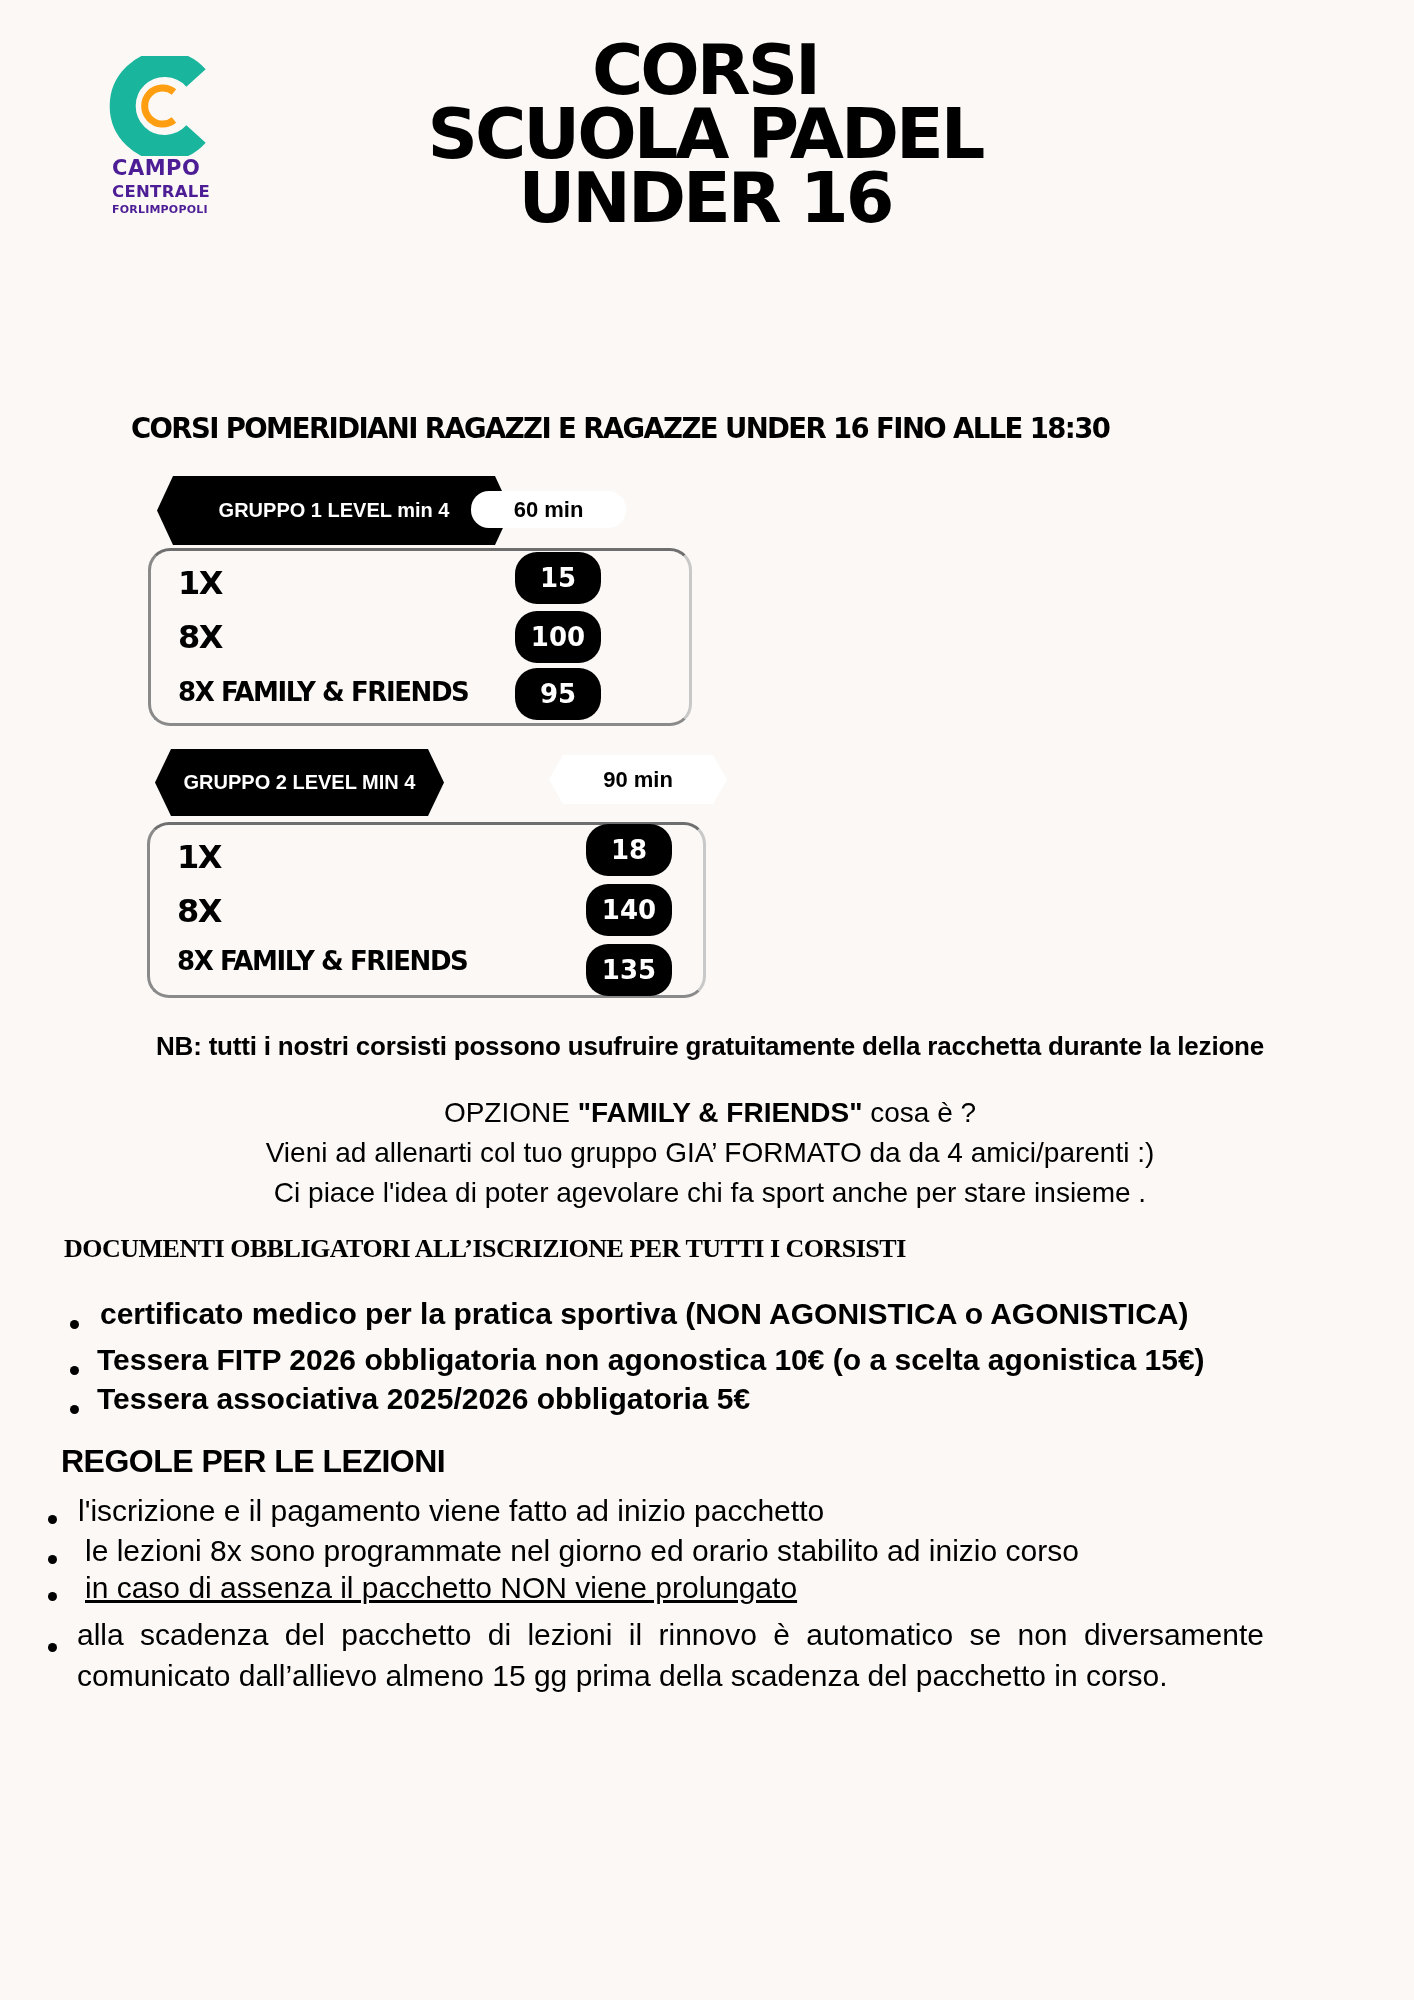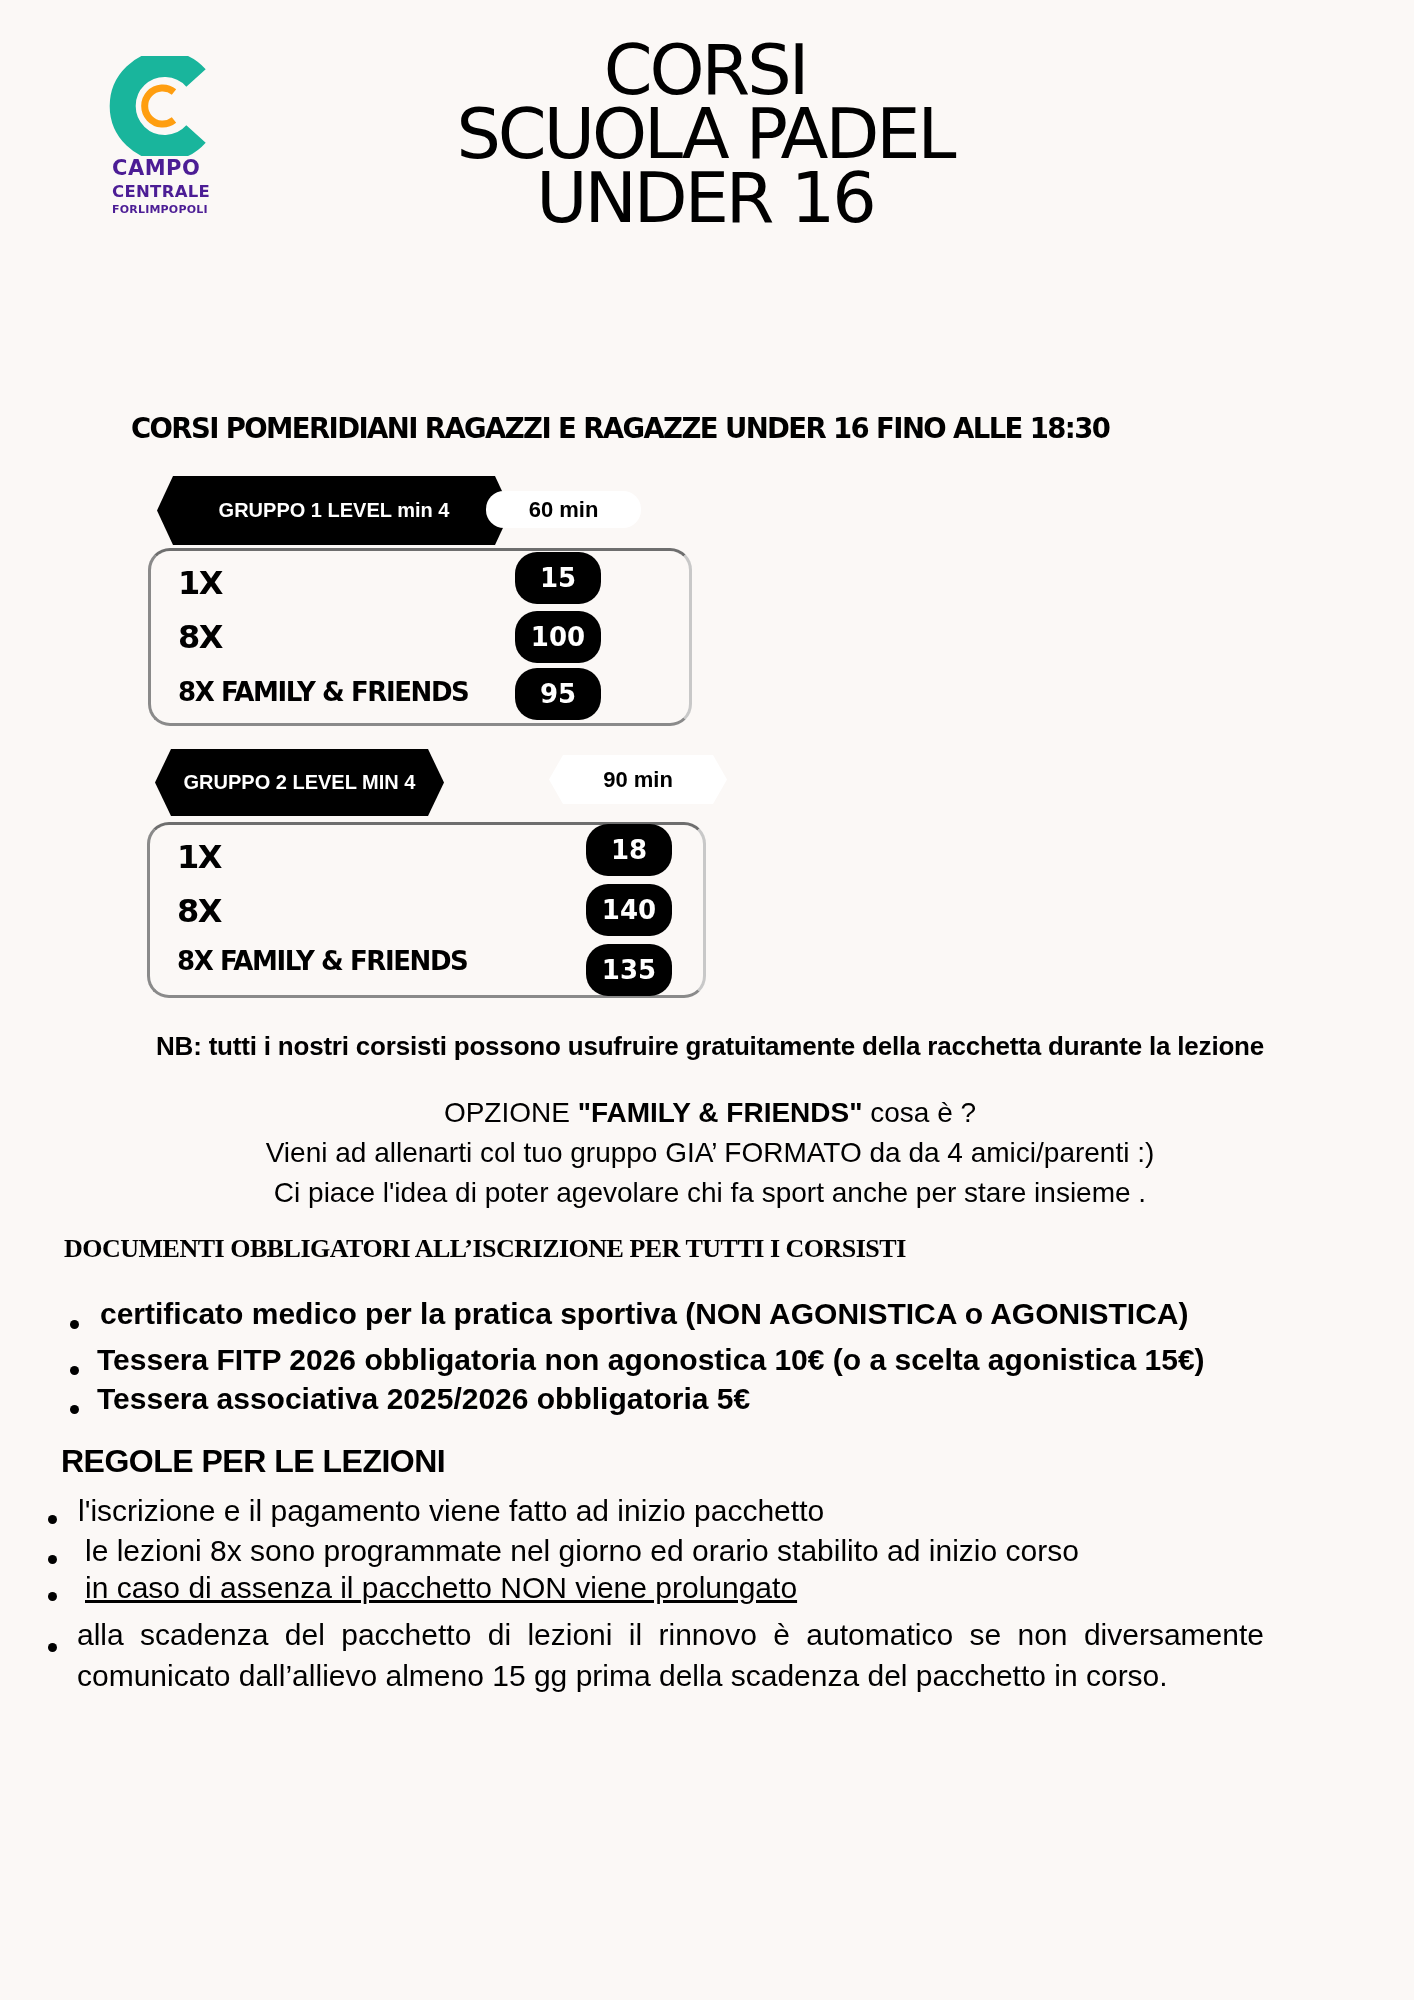--- a/index.html
+++ b/index.html
@@ -13,33 +13,33 @@
 
   
   .logo { left: 108px; top: 56px; width: 100px; height: 165px; }
   .logo svg { display: block; }
   .logo-text { position: absolute; left: 4px; width: 110px; font-family: "DejaVu Sans", sans-serif; font-weight: bold; color: #4c1d95; white-space: nowrap; }
   .logo-campo { top: 100px; font-size: 21px; letter-spacing: 0.5px; }
   .logo-centrale { top: 126px; font-size: 16.5px; letter-spacing: 0.3px; }
   .logo-forli { top: 147px; font-size: 11px; letter-spacing: 0.2px; }
 
   
-  .title { left: 300px; top: 38px; width: 810px; text-align: center; font-family: "DejaVu Sans", sans-serif; font-weight: normal; font-size: 70px; line-height: 64px; letter-spacing: -3px; }
+  .title { left: 300px; top: 38px; width: 810px; text-align: center; font-family: "DejaVu Sans", sans-serif; font-weight: bold; font-size: 70px; line-height: 64px; letter-spacing: -3px; }
   .title div { white-space: nowrap; }
 
   
   .subheading { left: 131px; top: 412px; font-family: "DejaVu Sans", sans-serif; font-weight: bold; font-size: 27.5px; letter-spacing: -1.6px; white-space: nowrap; }
 
   
   .tag { background: #000; color: #fff; font-family: "Liberation Sans", sans-serif; font-weight: bold; display: flex; align-items: center; justify-content: center; clip-path: polygon(16px 0, calc(100% - 16px) 0, 100% 50%, calc(100% - 16px) 100%, 16px 100%, 0 50%); border-radius: 10px; white-space: nowrap; }
   .tag1 { left: 157px; top: 476px; width: 354px; height: 69px; font-size: 20px; }
   .tag2 { left: 155px; top: 749px; width: 289px; height: 67px; font-size: 20px; }
 
   .dur { background: #fff; color: #000; font-family: "Liberation Sans", sans-serif; font-weight: bold; font-size: 22px; display: flex; align-items: center; justify-content: center; white-space: nowrap; }
-  .dur1 { left: 486px; top: 491px; width: 155px; height: 37px; border-radius: 18px; }
+  .dur1 { left: 471px; top: 491px; width: 155px; height: 37px; border-radius: 18px; }
   .dur2 { left: 549px; top: 755px; width: 178px; height: 49px; clip-path: polygon(14px 0, calc(100% - 14px) 0, 100% 50%, calc(100% - 14px) 100%, 14px 100%, 0 50%); border-radius: 12px; }
 
   
   .box { border: 3px solid #8a8a8a; border-right-color: #c8c8c8; border-top-color: #6e6e6e; border-radius: 22px; box-sizing: border-box; }
   .box1 { left: 148px; top: 548px; width: 544px; height: 178px; }
   .box2 { left: 147px; top: 822px; width: 559px; height: 176px; }
 
   .row-label { position: absolute; font-family: "DejaVu Sans", sans-serif; font-weight: bold; white-space: nowrap; letter-spacing: -1.5px; }
   .big { font-size: 32px; }
   .ff { font-size: 26px; letter-spacing: -1.4px; }

